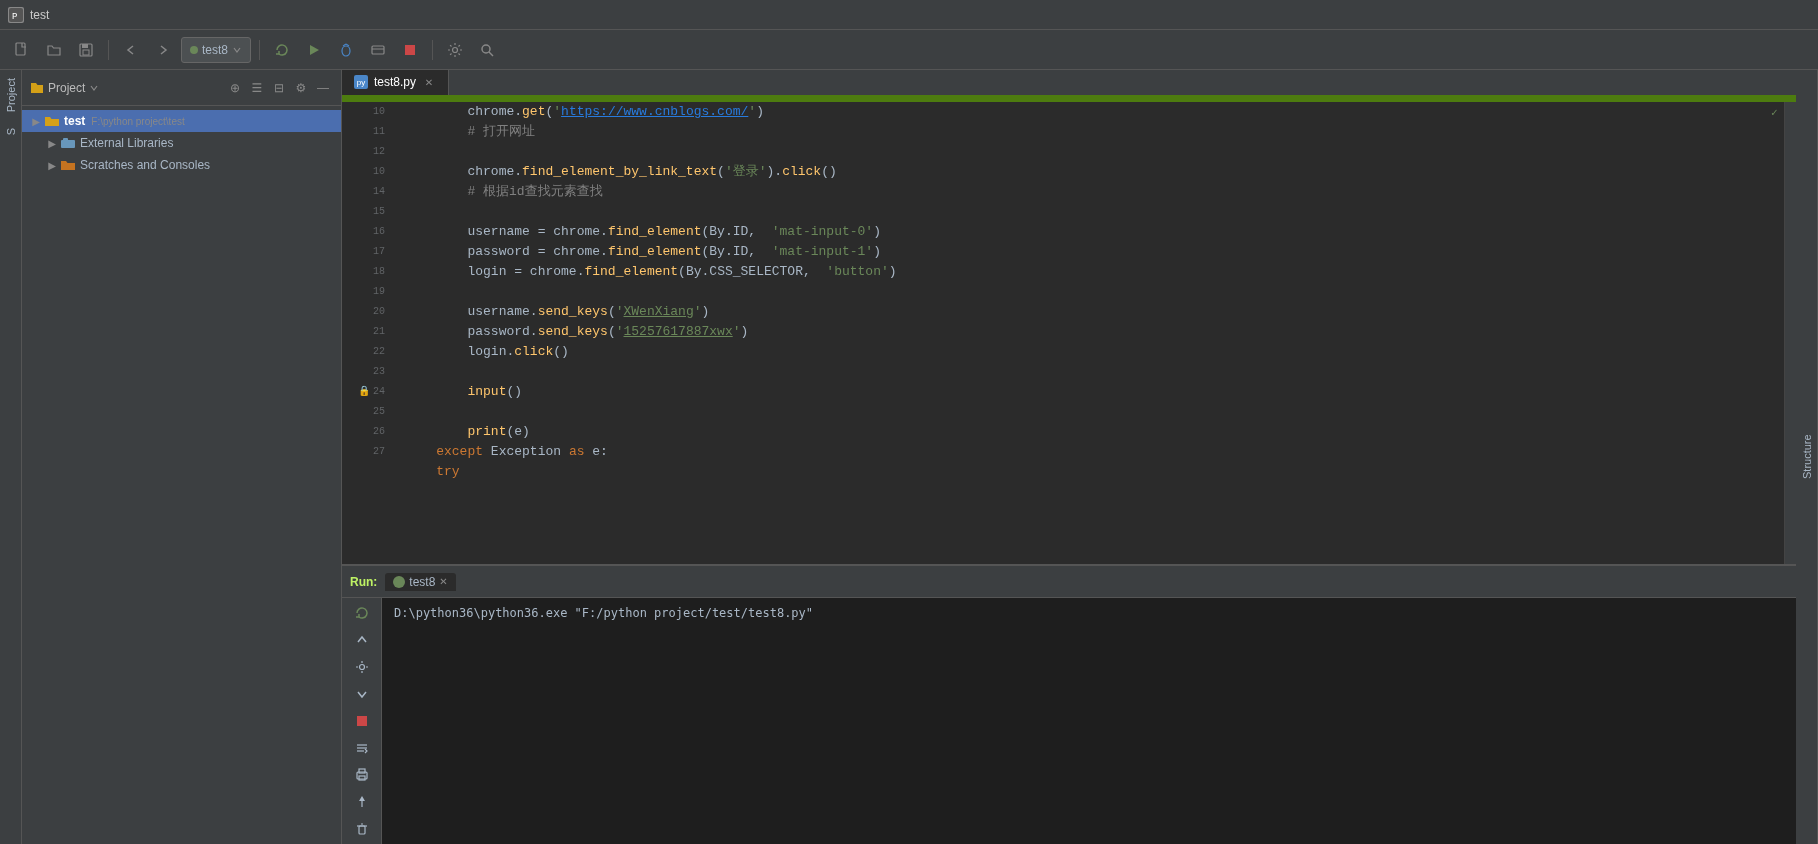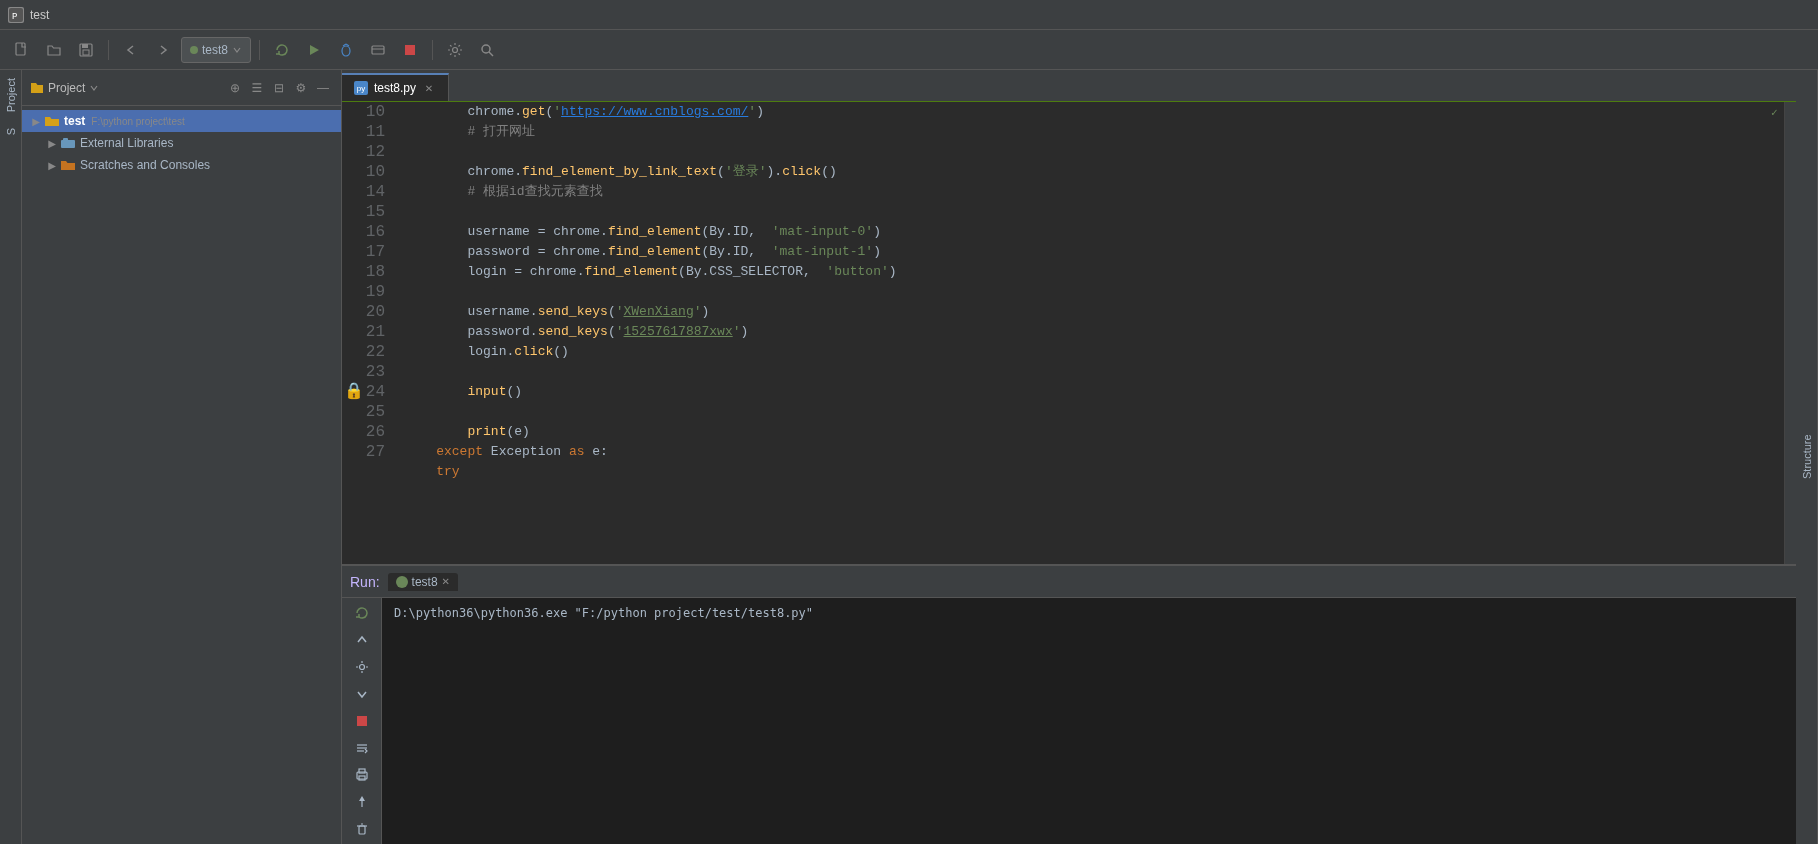--- a/index.html
+++ b/index.html
@@ -174,21 +174,21 @@
       flex: 1;
       display: flex;
       flex-direction: column;
       overflow: hidden;
     }
     .tab-bar {
       height: 32px;
       background: #3c3f41;
       display: flex;
       align-items: flex-end;
-      border-bottom: 1px solid #4d7c0f;
+      border-bottom: 7px solid #4d7c0f;
       flex-shrink: 0;
     }
     .tab {
       display: flex;
       align-items: center;
       padding: 0 12px;
       height: 28px;
       background: #4e5254;
       border-right: 1px solid #555;
       border-top: 1px solid #555;
@@ -225,21 +225,21 @@
       display: flex;
       background: #2b2b2b;
       overflow: hidden;
     }
     .line-numbers {
       width: 55px;
       background: #2b2b2b;
       padding: 0;
       text-align: right;
       color: #606366;
-      font-size: 16px;
+      font-size: 10px;
       user-select: none;
       flex-shrink: 0;
       overflow: hidden;
     }
     .line-num {
       height: 20px;
       line-height: 20px;
       padding-right: 12px;
       display: flex;
       align-items: center;
@@ -298,22 +298,23 @@
       background: #3c3f41;
       display: flex;
       align-items: center;
       padding: 0 8px;
       gap: 8px;
       border-bottom: 1px solid #555;
       flex-shrink: 0;
     }
     .run-label {
       font-family: sans-serif;
-      font-size: 14px;
-      color: #c4b5fd;
+      font-size: 12px;
+      color: #bef264;
+      font-weight: bold;
     }
     .run-tab {
       display: flex;
       align-items: center;
       gap: 4px;
       padding: 2px 8px;
       background: #2b2b2b;
       border-radius: 3px 3px 0 0;
       font-family: sans-serif;
       font-size: 12px;

